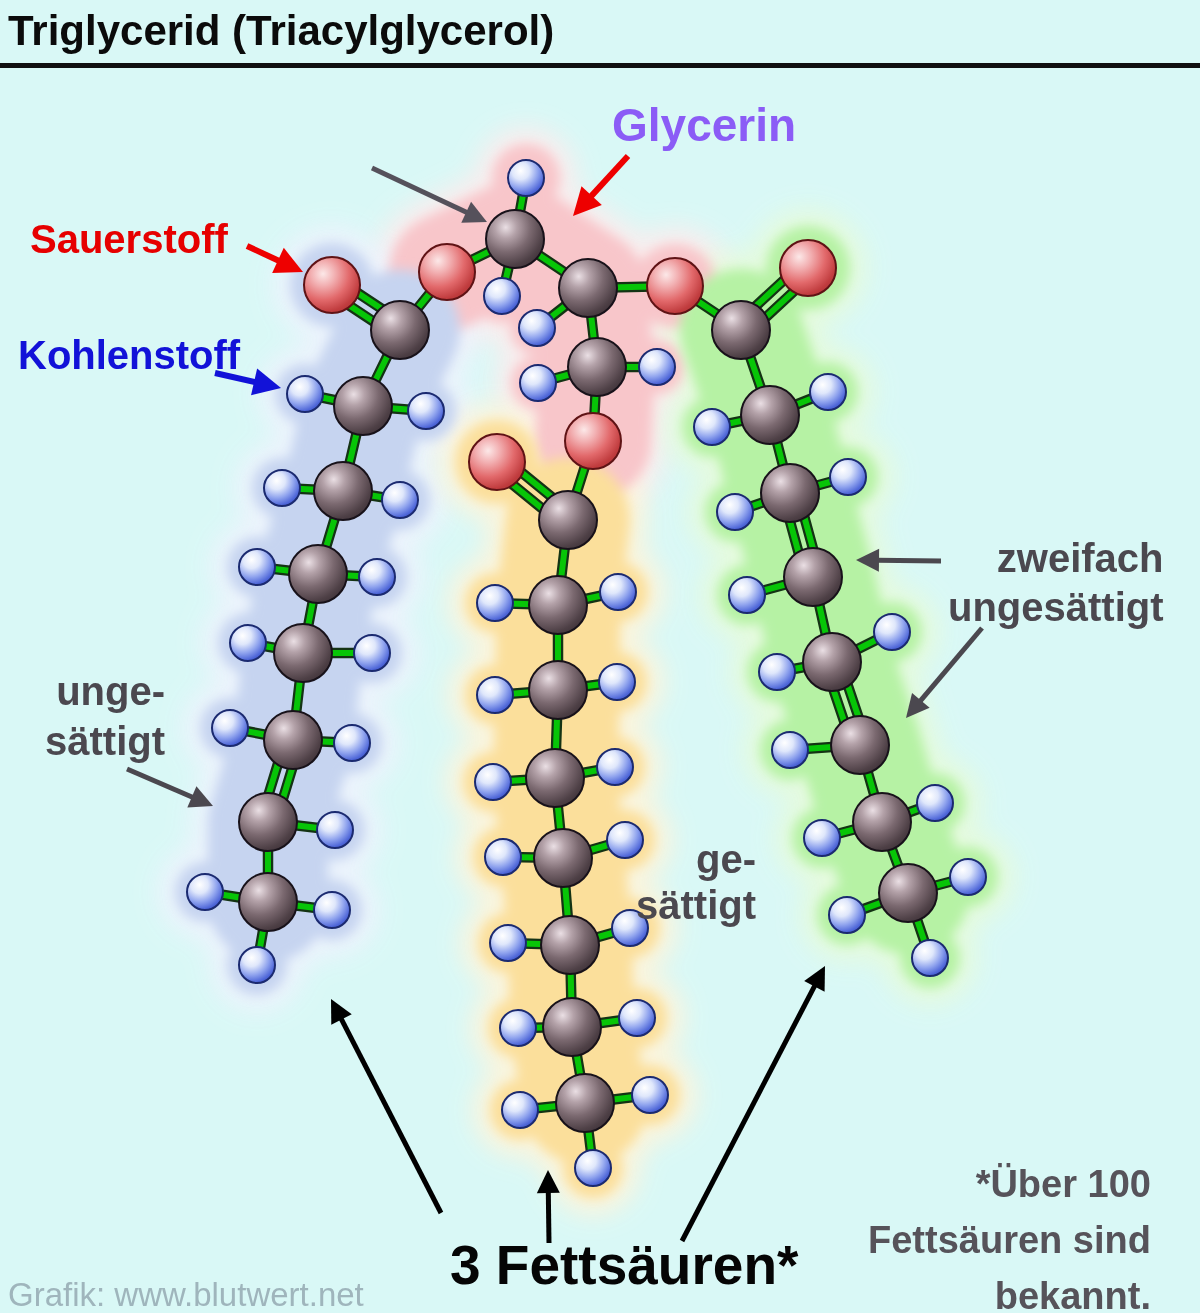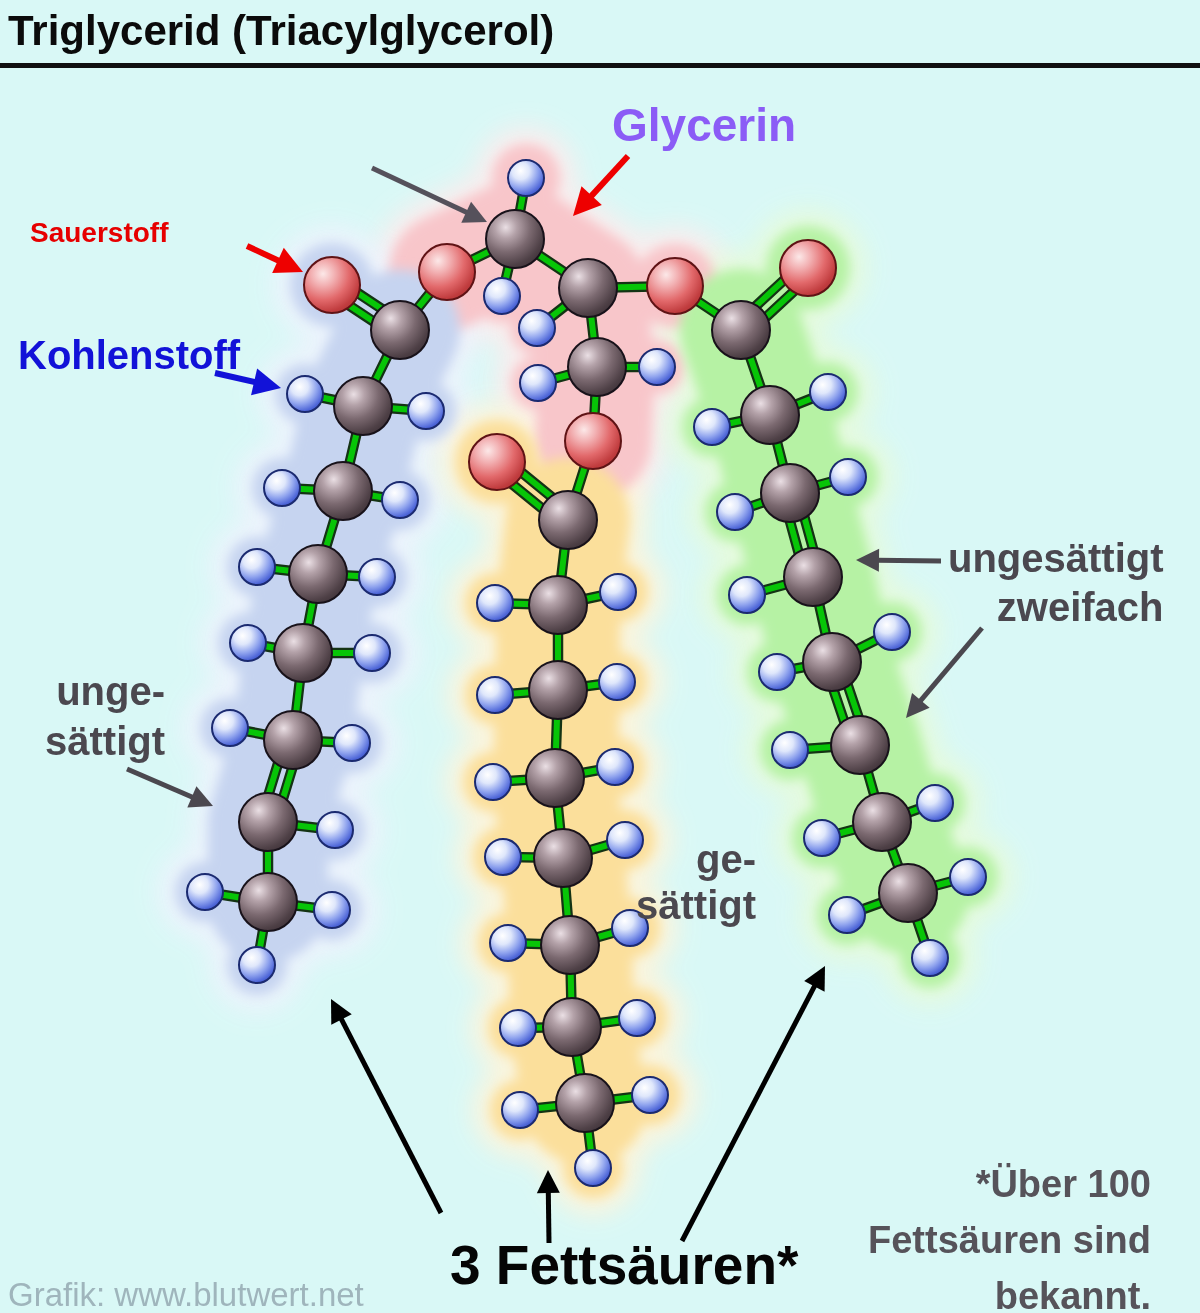--- a/index.html
+++ b/index.html
@@ -4,21 +4,21 @@
 <style>
   html,body{margin:0;padding:0;background:#d9f8f6;}
   #stage{position:relative;width:1200px;height:1313px;background:#d9f8f6;overflow:hidden;
          font-family:"Liberation Sans",sans-serif;}
   #mol{position:absolute;left:0;top:0;}
   .label{position:absolute;font-weight:bold;white-space:nowrap;line-height:1.08;text-align:right;}
   #lbl-title{left:8px;top:8px;font-size:42px;color:#0b0b0b;}
   #rule{position:absolute;left:0;top:63px;width:1200px;height:5px;background:#101010;}
   #lbl-glycerin{left:612px;top:101px;font-size:46px;color:#8b5cf6;}
   #lbl-kohlenstoff{left:154px;top:142px;font-size:38px;color:#56525c;}
-  #lbl-sauerstoff{left:30px;top:218px;font-size:28px;color:#e60000;}
+  #lbl-sauerstoff{left:30px;top:218px;font-size:40px;color:#e60000;}
   #lbl-wasserstoff{left:18px;top:334px;font-size:40px;color:#1212d8;}
   #lbl-ungesaettigt{left:45px;top:666px;font-size:40px;color:#4b484f;line-height:50px;}
   #lbl-zweifach{left:948px;top:534px;font-size:40px;color:#4b484f;line-height:49px;}
   #lbl-gesaettigt{left:636px;top:836px;font-size:40px;color:#4b484f;line-height:46px;}
   #lbl-fettsaeuren{left:450px;top:1236px;font-size:55px;color:#050505;}
   #lbl-footnote{left:868px;top:1156px;font-size:38px;color:#56535a;line-height:56px;}
   #lbl-credit{left:8px;top:1277px;font-size:33px;color:#9fb5bc;font-weight:400;}
 </style>
 </head>
 <body>
@@ -489,22 +489,22 @@
   <div class="label" id="lbl-glycerin">Glycerin</div>
   <div class="label" id="lbl-sauerstoff">Sauerstoff</div>
   <div class="label" id="lbl-wasserstoff">Kohlenstoff</div>
 
   <div class="label" id="lbl-ungesaettigt">
     <div>unge-</div>
     <div>sättigt</div>
   </div>
 
   <div class="label" id="lbl-zweifach">
+    <div>zweifach</div>
     <div>ungesättigt</div>
-    <div>zweifach</div>
   </div>
 
   <div class="label" id="lbl-gesaettigt">
     <div>ge-</div>
     <div>sättigt</div>
   </div>
 
   <div class="label" id="lbl-fettsaeuren">3 Fettsäuren*</div>
 
   <div class="label" id="lbl-footnote">

